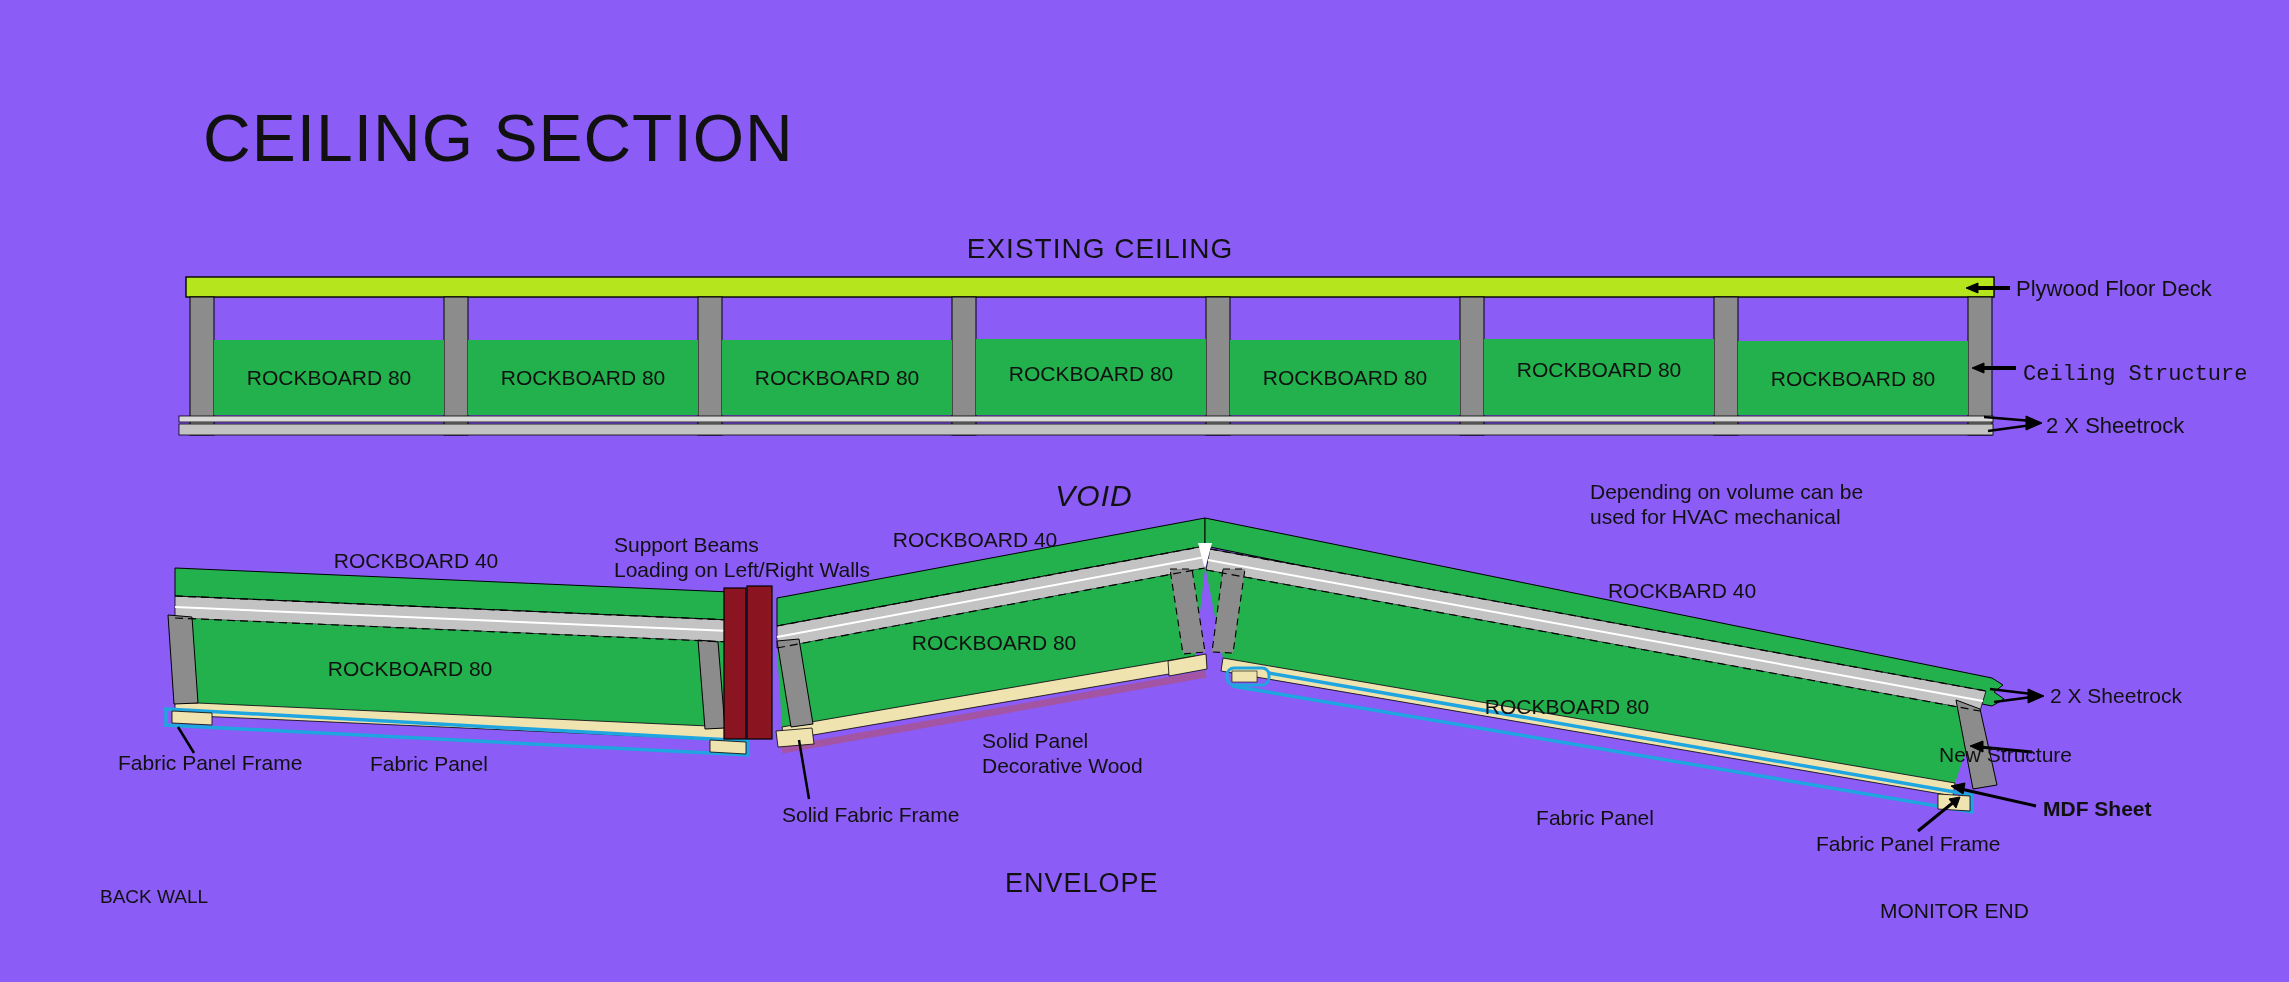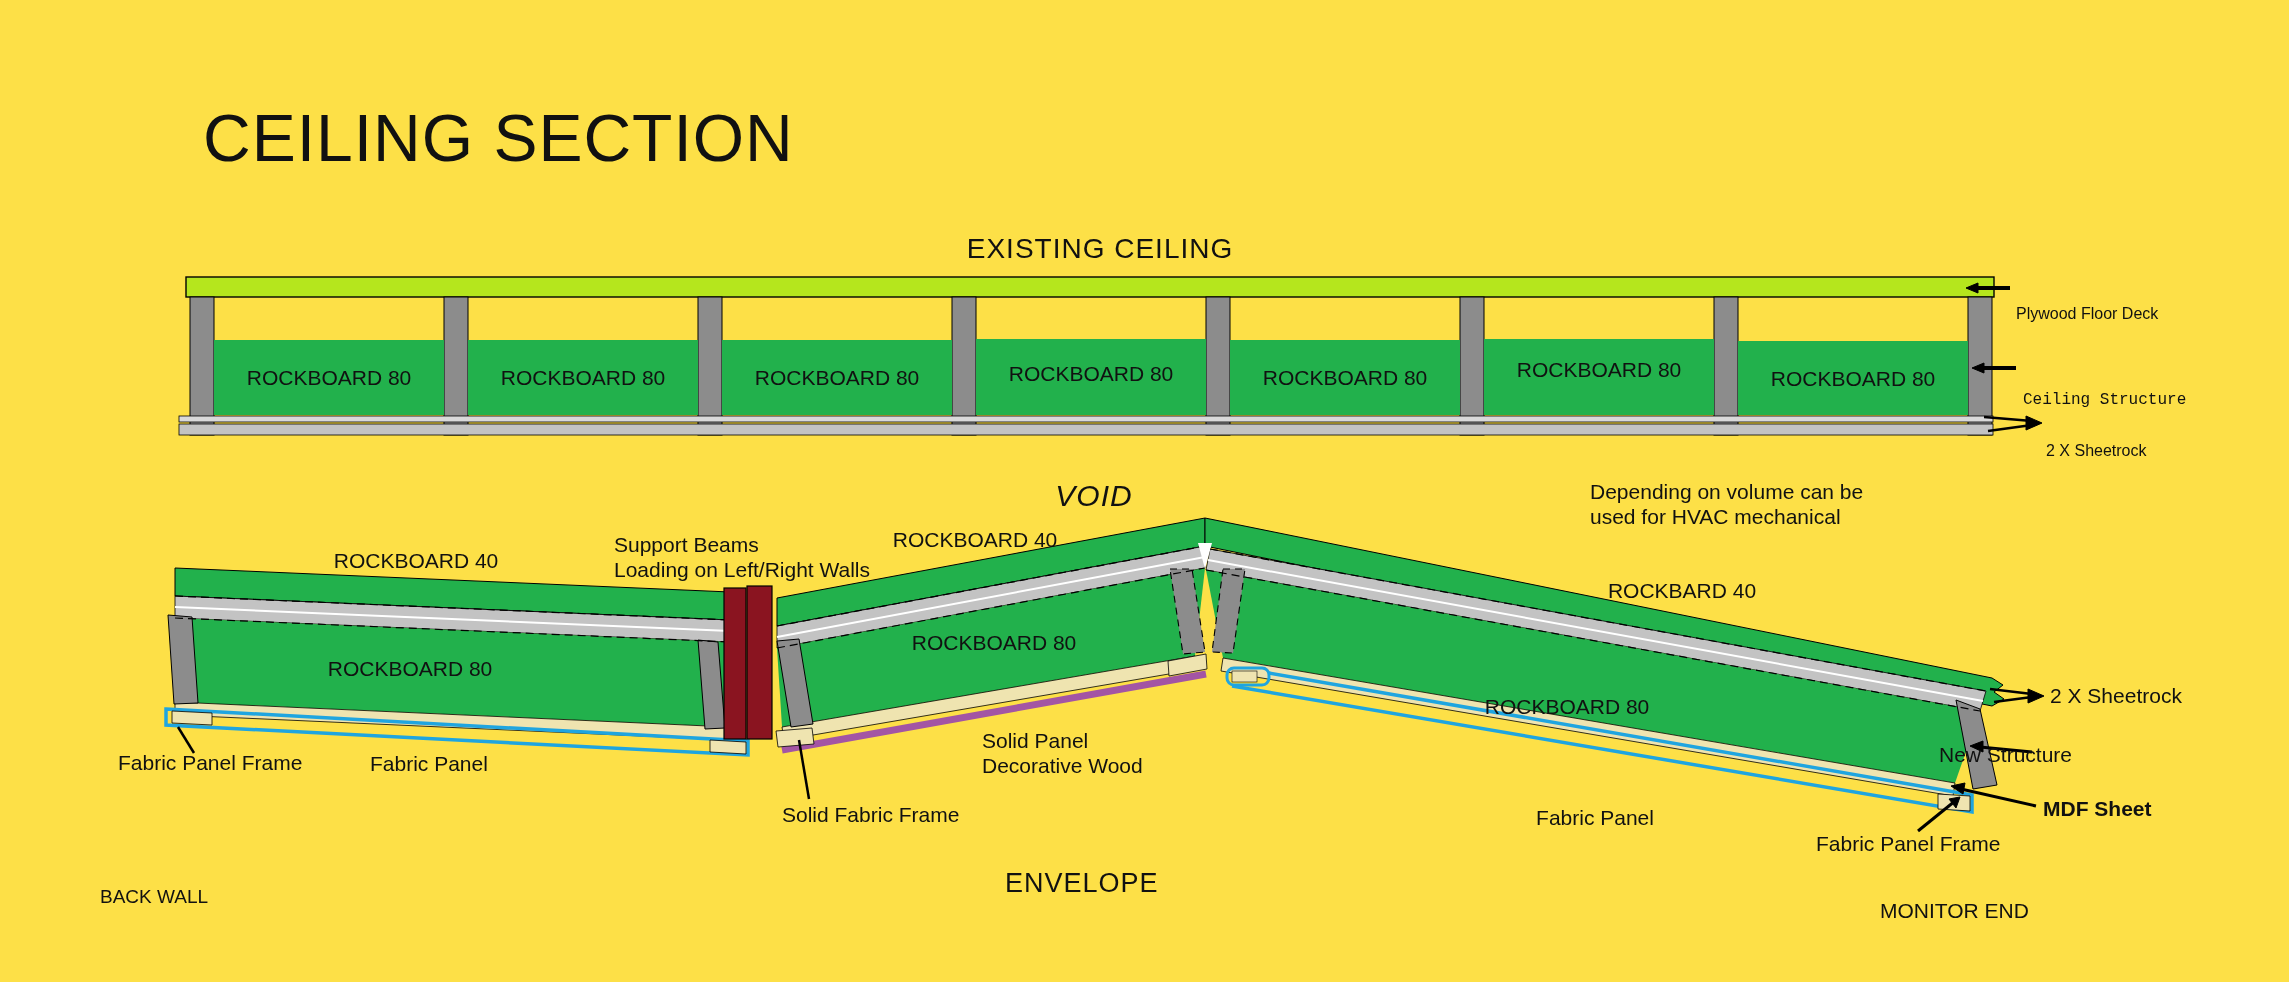--- a/index.html
+++ b/index.html
@@ -1,26 +1,26 @@
 <!DOCTYPE html>
 <html><head>
 <meta charset="utf-8">
 <style>
   html,body{margin:0;padding:0;background:#ffffff;}
-  .stage{position:relative;width:2289px;height:982px;background:#fde047;overflow:hidden;
+  .stage{position:relative;width:2289px;height:982px;background:#8b5cf6;overflow:hidden;
          font-family:"Liberation Sans", sans-serif;color:#111111;}
   svg.diagram{position:absolute;left:0;top:0;}
   .lbl{position:absolute;white-space:nowrap;color:#111111;line-height:1.18;}
   .lbl.center{transform:translateX(-50%);}
   .title{font-size:66px;letter-spacing:1px;}
   .h-existing{font-size:28px;letter-spacing:1px;}
   .h-void{font-size:30px;letter-spacing:1px;}
   .h-envelope{font-size:27px;letter-spacing:1px;}
   .ann{font-size:21px;}
-  .ann22{font-size:16px;margin-top:29px;}
+  .ann22{font-size:22px;}
   .bay{font-size:21px;}
   .small{font-size:19px;}
 </style>
 </head>
 <body>
 
 <div class="stage">
 
   <svg class="diagram" width="2289" height="982" viewBox="0 0 2289 982">
 

